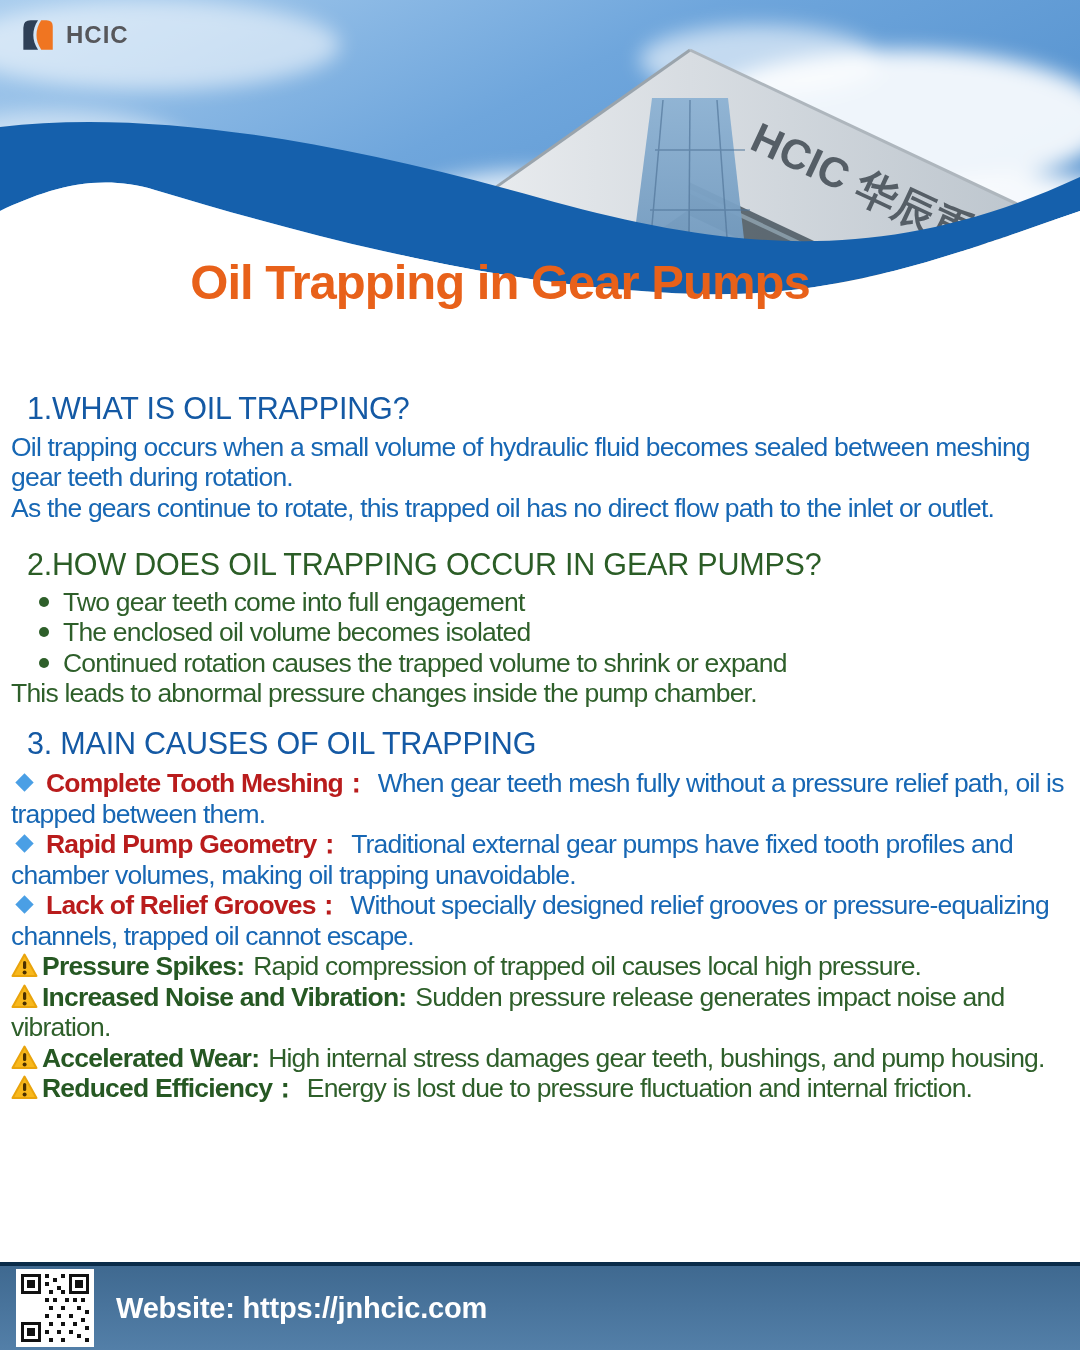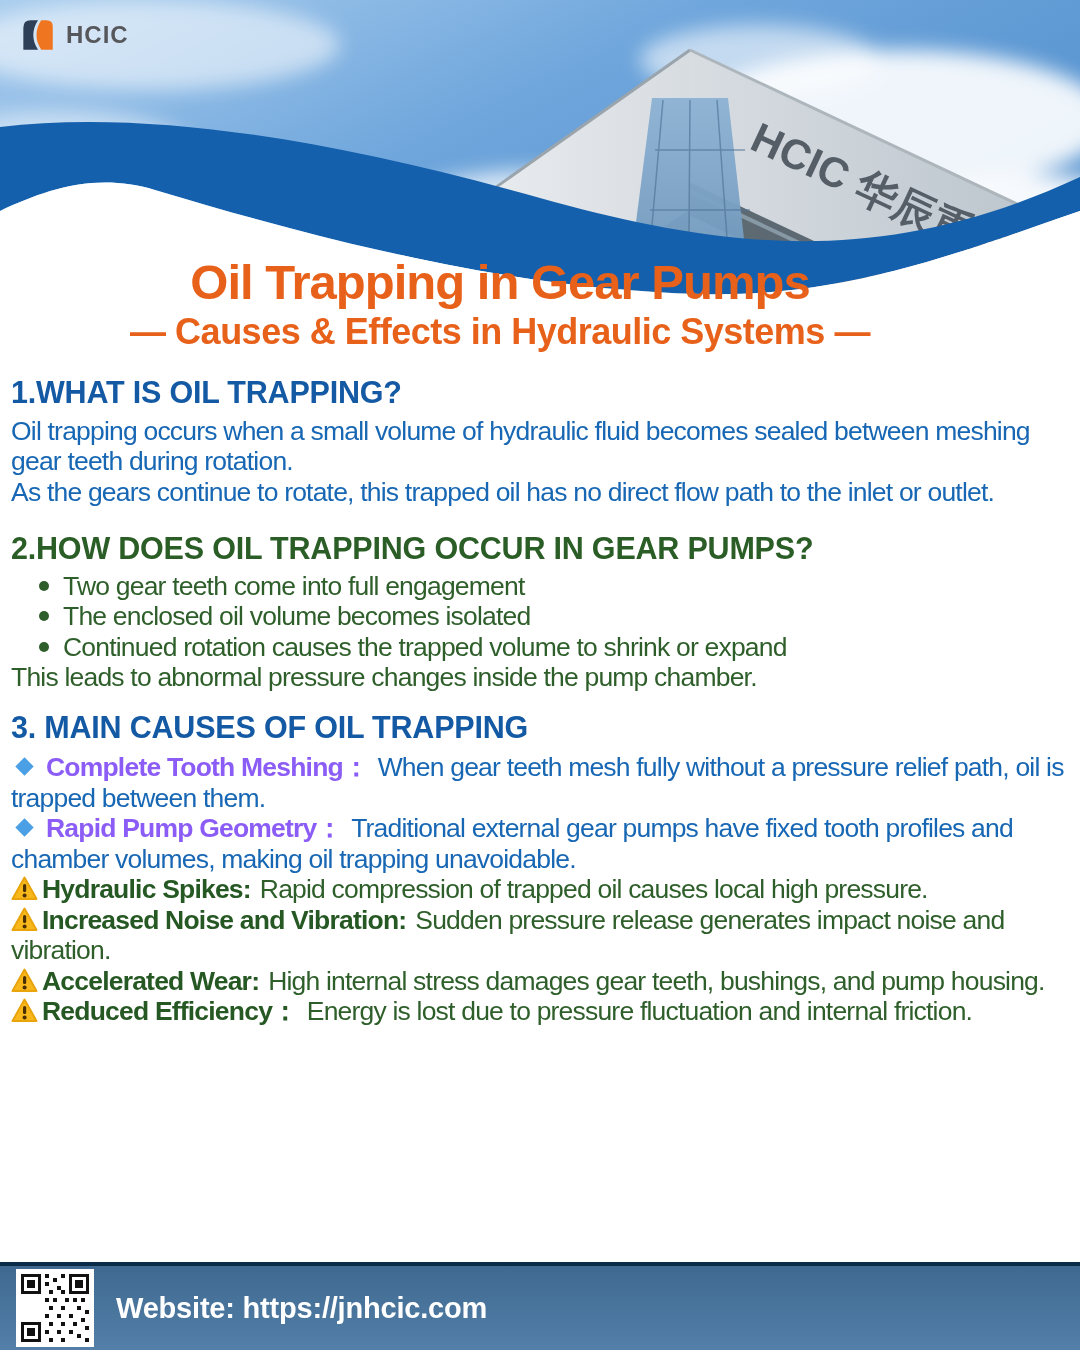--- a/index.html
+++ b/index.html
@@ -10,34 +10,34 @@
   .brand{position:absolute;top:14px;left:16px;display:flex;align-items:center;gap:8px;z-index:5;}
   .brand-text{font-size:24px;font-weight:bold;color:#56575B;letter-spacing:1px;line-height:1;}
 
   
   .titles{position:absolute;top:256px;left:0;width:1000px;text-align:center;color:#E8611A;z-index:4;}
   .titles h1{margin:0;font-size:49px;font-weight:bold;letter-spacing:-1px;line-height:1.1;}
   .subtitle{margin-top:2px;font-size:36px;font-weight:bold;letter-spacing:-0.5px;line-height:1.1;}
 
   
   .content{position:absolute;top:374px;left:11px;width:1061px;z-index:3;}
-  h2{margin:0;font-size:30.5px;font-weight:bold;letter-spacing:-0.2px;line-height:1.2;}
+  h2{margin:16px;font-size:30.5px;font-weight:normal;letter-spacing:-0.2px;line-height:1.2;}
   .h-blue{color:#1459A4;}
   .h-green{color:#2B5D26;}
   .content p{margin:0;font-size:26.5px;line-height:30.5px;letter-spacing:-0.8px;}
   .t-blue{color:#1767B4;}
   .t-green{color:#2E5F2A;}
   .sec1-head{margin-bottom:5px;}
   .sec2-head{margin-top:23px;margin-bottom:4px;}
   .sec3-head{margin-top:16px;margin-bottom:7px;}
   .sec4-head{margin-top:9px;margin-bottom:3px;}
   .bullet{position:relative;padding-left:52px;}
   .dot{position:absolute;left:28px;top:10px;width:10px;height:10px;border-radius:50%;background:#2E5F2A;}
   .lead{font-weight:bold;margin-right:9px;}
-  .item .lead-blue{color:#8b5cf6;}
+  .item .lead-blue{color:#b91c1c;}
   .item .lead-green{color:#265823;}
   .diamond{display:inline-block;width:13px;height:13px;background:#4A9FE5;transform:rotate(45deg);margin:0 15px 3px 7px;}
   .warn{vertical-align:-3px;margin-right:4px;}
 
   
   .footer{position:absolute;left:0;bottom:0;width:1080px;height:88px;box-sizing:border-box;
           border-top:4px solid #0A2C49;background:linear-gradient(180deg,#3F6990 0%,#537FA8 100%);
           display:flex;align-items:center;z-index:6;margin-top:40px;}
   .qr-box{margin-left:16px;width:78px;height:78px;background:#ffffff;flex:0 0 auto;}
   .site{margin-left:22px;color:#ffffff;font-weight:bold;font-size:29px;letter-spacing:-0.2px;}
@@ -125,44 +125,44 @@
   <div class="brand">
     <svg width="42" height="42" viewBox="0 0 40 40">
       <path d="M24,6 H29 Q35,6 35,12 V34 H24 C18,25 18,15 24,6 Z" fill="#F07521"></path>
       <path d="M7,34 V13 Q7,6 14,6 H21 C15,15 15,25 21,34 Z" fill="#2E4057"></path>
     </svg>
     <span class="brand-text">HCIC</span>
   </div>
 
   <div class="titles">
     <h1>Oil Trapping in Gear Pumps</h1>
-    <div class="subtitle">— Causes &amp; Effects in Hydraulic Systems —</div>
   </div>
 
   <main class="content">
 
     <h2 class="h-blue sec1-head">1.WHAT IS OIL TRAPPING?</h2>
     <p class="t-blue">Oil trapping occurs when a small volume of hydraulic fluid becomes sealed between meshing gear teeth during rotation.</p>
     <p class="t-blue">As the gears continue to rotate, this trapped oil has no direct flow path to the inlet or outlet.</p>
 
     <h2 class="h-green sec2-head">2.HOW DOES OIL TRAPPING OCCUR IN GEAR PUMPS?</h2>
     <p class="bullet t-green"><span class="dot"></span><span>Two gear teeth come into full engagement</span></p>
     <p class="bullet t-green"><span class="dot"></span><span>The enclosed oil volume becomes isolated</span></p>
     <p class="bullet t-green"><span class="dot"></span><span>Continued rotation causes the trapped volume to shrink or expand</span></p>
     <p class="t-green">This leads to abnormal pressure changes inside the pump chamber.</p>
 
     <h2 class="h-blue sec3-head">3. MAIN CAUSES OF OIL TRAPPING</h2>
     <p class="item t-blue"><span class="diamond"></span><span class="lead lead-blue">Complete Tooth Meshing：</span><span>When gear teeth mesh fully without a pressure relief path, oil is trapped between them.</span></p>
     <p class="item t-blue"><span class="diamond"></span><span class="lead lead-blue">Rapid Pump Geometry：</span><span>Traditional external gear pumps have fixed tooth profiles and chamber volumes, making oil trapping unavoidable.</span></p>
-
-    <p class="item t-green"><svg class="warn" width="27" height="25" viewBox="0 0 27 25">
-          <polygon points="13.5,1.5 25.5,23 1.5,23" fill="#F8B81C" stroke="#E9A40C" stroke-width="2" stroke-linejoin="round"></polygon>
-          <rect x="12" y="8" width="3.2" height="8" rx="1.6" fill="#4A3000"></rect>
-          <circle cx="13.6" cy="19.5" r="2" fill="#4A3000"></circle>
-        </svg><span class="lead lead-green">Hydraulic Spikes:</span><span>Rapid compression of trapped oil causes local high pressure.</span></p>
+    <p class="item t-blue"><span class="diamond"></span><span class="lead lead-blue">Lack of Relief Grooves：</span><span>Without specially designed relief grooves or pressure-equalizing channels, trapped oil cannot escape.</span></p>
+
+    <p class="item t-green"><svg class="warn" width="27" height="25" viewBox="0 0 27 25">
+          <polygon points="13.5,1.5 25.5,23 1.5,23" fill="#F8B81C" stroke="#E9A40C" stroke-width="2" stroke-linejoin="round"></polygon>
+          <rect x="12" y="8" width="3.2" height="8" rx="1.6" fill="#4A3000"></rect>
+          <circle cx="13.6" cy="19.5" r="2" fill="#4A3000"></circle>
+        </svg><span class="lead lead-green">Pressure Spikes:</span><span>Rapid compression of trapped oil causes local high pressure.</span></p>
     <p class="item t-green"><svg class="warn" width="27" height="25" viewBox="0 0 27 25">
           <polygon points="13.5,1.5 25.5,23 1.5,23" fill="#F8B81C" stroke="#E9A40C" stroke-width="2" stroke-linejoin="round"></polygon>
           <rect x="12" y="8" width="3.2" height="8" rx="1.6" fill="#4A3000"></rect>
           <circle cx="13.6" cy="19.5" r="2" fill="#4A3000"></circle>
         </svg><span class="lead lead-green">Increased Noise and Vibration:</span><span>Sudden pressure release generates impact noise and vibration.</span></p>
     <p class="item t-green"><svg class="warn" width="27" height="25" viewBox="0 0 27 25">
           <polygon points="13.5,1.5 25.5,23 1.5,23" fill="#F8B81C" stroke="#E9A40C" stroke-width="2" stroke-linejoin="round"></polygon>
           <rect x="12" y="8" width="3.2" height="8" rx="1.6" fill="#4A3000"></rect>
           <circle cx="13.6" cy="19.5" r="2" fill="#4A3000"></circle>
         </svg><span class="lead lead-green">Accelerated Wear:</span><span>High internal stress damages gear teeth, bushings, and pump housing.</span></p>

